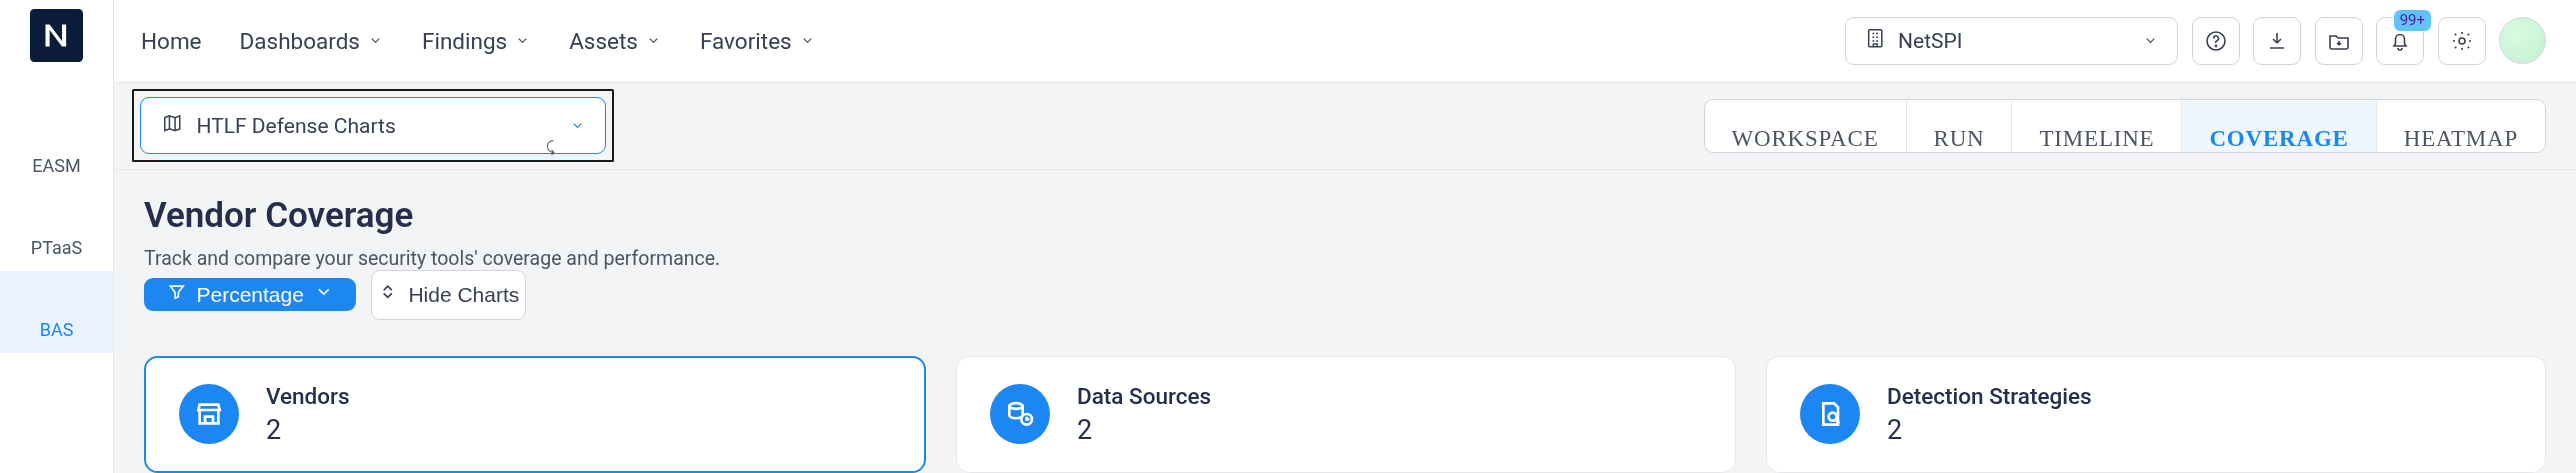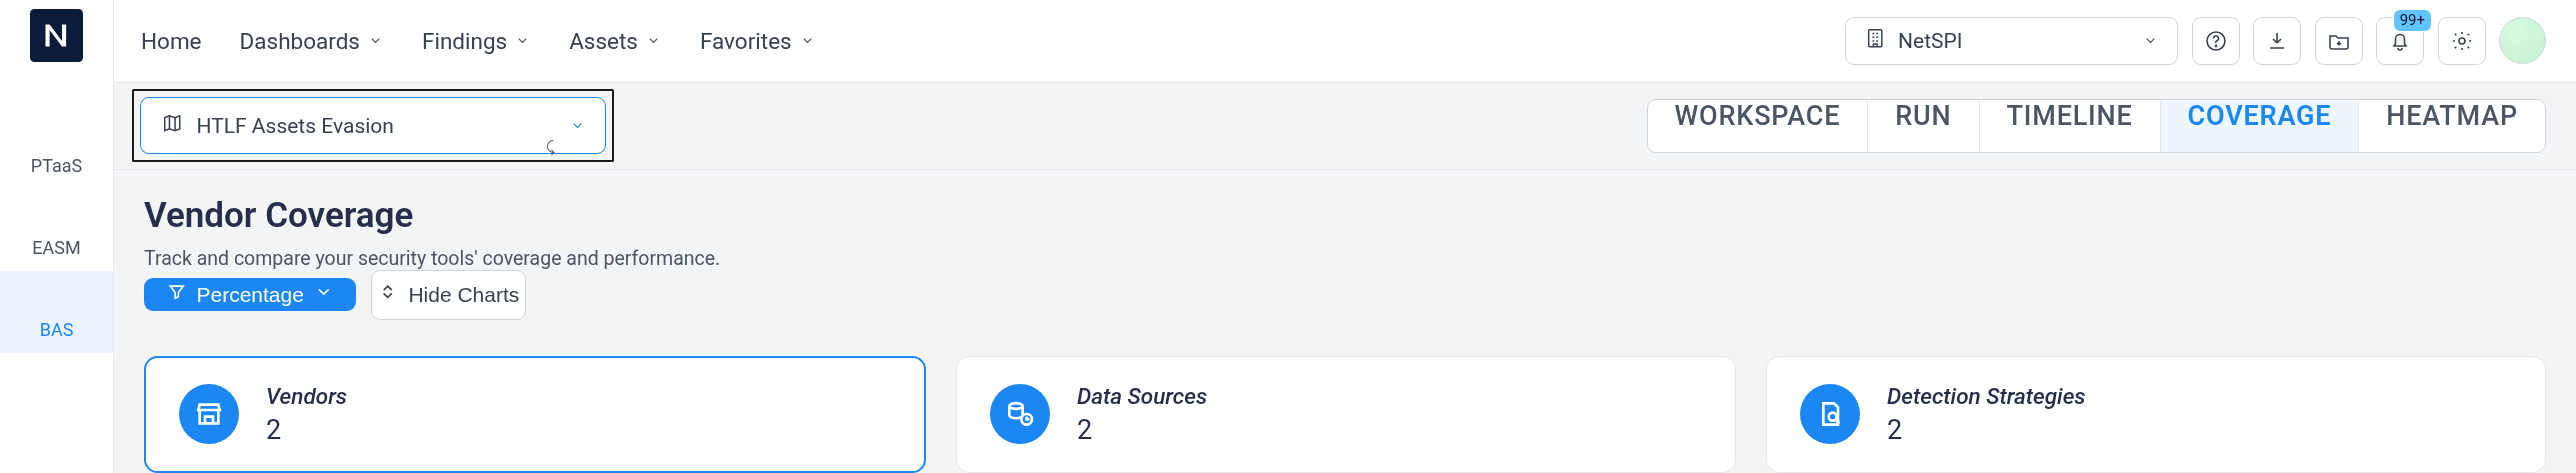--- a/index.html
+++ b/index.html
@@ -127,21 +127,21 @@
     justify-content: center;
     cursor: pointer;
     position: relative;
   }
   .icon-btn svg { width: 24px; height: 24px; stroke:#374151; stroke-width:1.6; fill:none;}
   .badge {
     position: absolute;
     top: -9px;
     right: -9px;
     background: #60c3ff;
-    color: #0f172a;
+    color: #4c1d95;
     font-size: 15px;
     padding: 1.5px 6px;
     border-radius: 7.5px;
     border: 1.5px solid #fff;
   }
   .avatar {
     width: 47px; height: 47px; border-radius: 50%;
     background: radial-gradient(circle at 35% 35%, #d8fbe1, #c4f0d0);
     border: 1.5px solid #d1d5db;
   }
@@ -187,27 +187,28 @@
     display: flex;
     border: 1.5px solid #d1d5db;
     border-radius: 9px;
     overflow: hidden;
     height: 54px;
     background:#fff;
   }
   .view-tab {
     padding: 0 27px;
     display: flex;
-    align-items: flex-start;
-    font-size: 27px;
+    align-items: flex-end;
+    font-size: 23px;
     color: #4b5563;
     letter-spacing: 0.8px;
     border-right: 1.5px solid #e5e7eb;
     cursor: pointer;
     font-weight: 500;
+    font-family: Liberation Serif, serif;
   }
   .view-tab:last-child { border-right:none; }
   .view-tab.active {
     color: #1c87f2;
     background: #eef6ff;
     font-weight:600;
   }
 
   
   .content {
@@ -278,52 +279,52 @@
   .card.active-card {
     border: 2.3px solid #1c87f2;
   }
   .card-icon {
     width: 60px; height: 60px; border-radius:50%;
     background:#1c87f2;
     display:flex; align-items:center; justify-content:center;
   }
   .card-icon svg { stroke:#fff; fill:none; stroke-width:2; width:32px;height:32px;}
   .card-body { display:flex; flex-direction:column; gap:4.5px;}
-  .card-title { font-size: 22.5px; color:#252e4b; font-weight:500;font-style:italic;}
+  .card-title { font-size: 22.5px; color:#252e4b; font-weight:500;}
   .card-val { font-size: 27px; color:#252e4b; font-weight:400;}
 </style>
 </head>
 <body>
 
 <div class="app">
 
   <div class="rail">
     <div class="rail-logo">
       <svg viewBox="0 0 24 24">
           <path d="M4 20 V4 h3 l9 12 V4 h3 v16 h-3 L7 8 v12 z"></path>
         </svg>
-    </div>
-    <div class="rail-item">
-      <span class="ricon">
-        <svg viewBox="0 0 24 24" fill="none">
-            <path d="M12 3l8 3v5c0 5-3.5 8.5-8 10-4.5-1.5-8-5-8-10V6l8-3z"></path>
-          </svg>
-      </span>
-      <span>PTaaS</span>
     </div>
     <div class="rail-item">
       <span class="ricon">
         <svg viewBox="0 0 24 24" fill="none">
             <circle cx="12" cy="12" r="8"></circle>
             <circle cx="12" cy="12" r="4"></circle>
             <circle cx="12" cy="12" r="1"></circle>
           </svg>
       </span>
       <span>EASM</span>
     </div>
+    <div class="rail-item">
+      <span class="ricon">
+        <svg viewBox="0 0 24 24" fill="none">
+            <path d="M12 3l8 3v5c0 5-3.5 8.5-8 10-4.5-1.5-8-5-8-10V6l8-3z"></path>
+          </svg>
+      </span>
+      <span>PTaaS</span>
+    </div>
     <div class="rail-item active">
       <span class="ricon">
         <svg viewBox="0 0 24 24" fill="none">
             <rect x="4" y="4" width="16" height="16" rx="2"></rect>
             <path d="M10 9 l5 3 -5 3 z"></path>
           </svg>
       </span>
       <span>BAS</span>
     </div>
   </div>
@@ -423,21 +424,21 @@
     <div class="secbar">
       <div class="selector-wrap">
         <div class="module-select">
           <div class="ml">
             <span>
               <svg viewBox="0 0 24 24" width="22.5" height="22.5" fill="none" stroke="#374151" stroke-width="1.6">
                   <path d="M9 4 4 6v14l5-2 6 2 5-2V4l-5 2-6-2z"></path>
                   <path d="M9 4v14M15 6v14"></path>
                 </svg>
             </span>
-            <span>HTLF Assets Evasion</span>
+            <span>HTLF Defense Charts</span>
           </div>
           <span class="chev">
               <svg viewBox="0 0 24 24">
                 <polyline points="6 9 12 15 18 9"></polyline>
               </svg>
             </span>
         </div>
         <span class="cursor-tip">⤹</span>
       </div>
       <div class="view-tabs">

